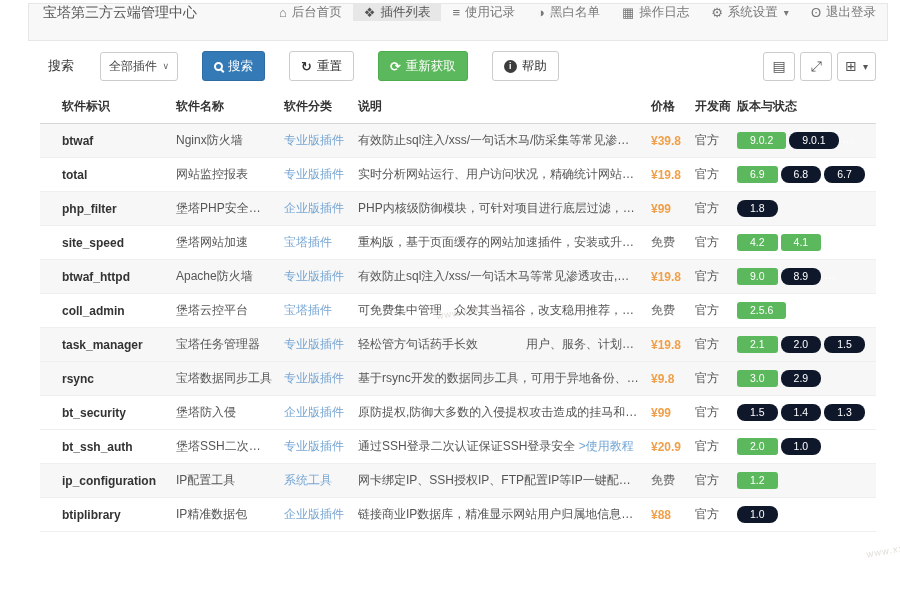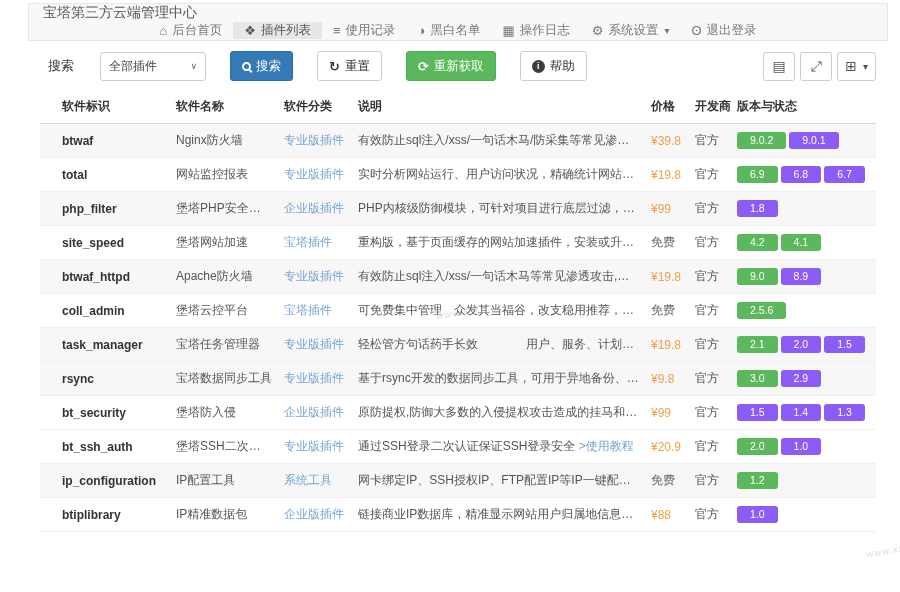--- a/index.html
+++ b/index.html
@@ -7,21 +7,21 @@
   body {
     width:900px; height:592px; background:#fff; overflow:hidden;
     font-family:"Liberation Sans","DejaVu Sans",sans-serif;
     font-size:12px; color:#333;
   }
   .page { position:relative; margin:3px 12px 0 28px; width:860px; }
 
   
   .navbar {
     height:38px; background:#f8f8f8; border:1px solid #e7e7e7;
-    display:flex; align-items:center;flex-direction:column;
+    display:flex; align-items:flex-start;
   }
   .brand {
     display:flex; align-items:center; padding:0 14px; margin-right:auto;
     font-size:14px; color:#555; cursor:pointer; white-space:nowrap;
   }
   .nav-item {
     display:flex; align-items:center; gap:5px; padding:0 11px;
     color:#777; font-size:12.5px; cursor:pointer; white-space:nowrap;
   }
   .nav-item.active { background:#e7e7e7; color:#555; }
@@ -34,21 +34,21 @@
     margin:10px 12px 8px 20px; height:30px;
   }
   .search-label { font-size:13px; color:#333; margin-right:2px; white-space:nowrap; }
   .search-input {
     width:158px; height:29px; border:1px solid #ccc; border-radius:3px;
     padding:0 8px; font-size:12px; color:#333; outline:none;
     font-family:"Liberation Sans","DejaVu Sans",sans-serif;
   }
   .search-input::placeholder { color:#aaa; }
   .select-box {
-    width:106px; height:29px; border:1px solid #ccc; border-radius:3px;
+    width:78px; height:29px; border:1px solid #ccc; border-radius:3px;
     display:flex; align-items:center; justify-content:space-between;
     padding:0 8px; color:#444; cursor:pointer; background:#fff;
   }
   .select-caret { font-size:9px; color:#666; }
   .btn {
     height:30px; display:inline-flex; align-items:center; gap:5px;
     padding:0 11px; border-radius:3px; font-size:12.5px; cursor:pointer;
     border:1px solid #ccc; background:#fff; color:#333; white-space:nowrap;
   }
   .btn-primary { background:#337ab7; border-color:#2e6da4; color:#fff; }
@@ -72,28 +72,28 @@
   }
   td {
     padding:8px 6px; font-size:12px; color:#555; white-space:nowrap;
     overflow:hidden; text-overflow:ellipsis; border-bottom:1px solid #efefef;
   }
   th:first-child, td:first-child { padding-left:22px; }
   tr.striped td { background:#f7f7f7; }
   .id-cell { font-weight:bold; color:#333; }
   .cat-link { color:#76a5d3; cursor:pointer; }
   .desc-link { color:#76a5d3; cursor:pointer; }
-  .price-paid { color:#f0a04a; }
+  .price-paid { color:#f0a04a;font-weight:bold; }
   .price-free { color:#666; }
   .badge {
     display:inline-block; padding:2px 13px; border-radius:3px; color:#fff;
     font-size:10.5px; font-weight:normal; margin-right:3px; line-height:1.2;
   }
   .badge.green { background:#5cb85c; }
-  .badge.red { background:#8b5cf6; }
+  .badge.red { background:#0f172a;border-radius:8px; }
   .badge.faded { background:#b3dcb3; font-weight:normal; padding:2px 7px; }
 
   .watermark {
     position:absolute; color:#b9b2a6; opacity:.45; font-size:9.5px;
     transform:rotate(-10deg); pointer-events:none; letter-spacing:1px;
   }
   .wm1 { left:408px; top:302px; }
   .wm2 { left:838px; top:540px; }
 </style>
 </head>

